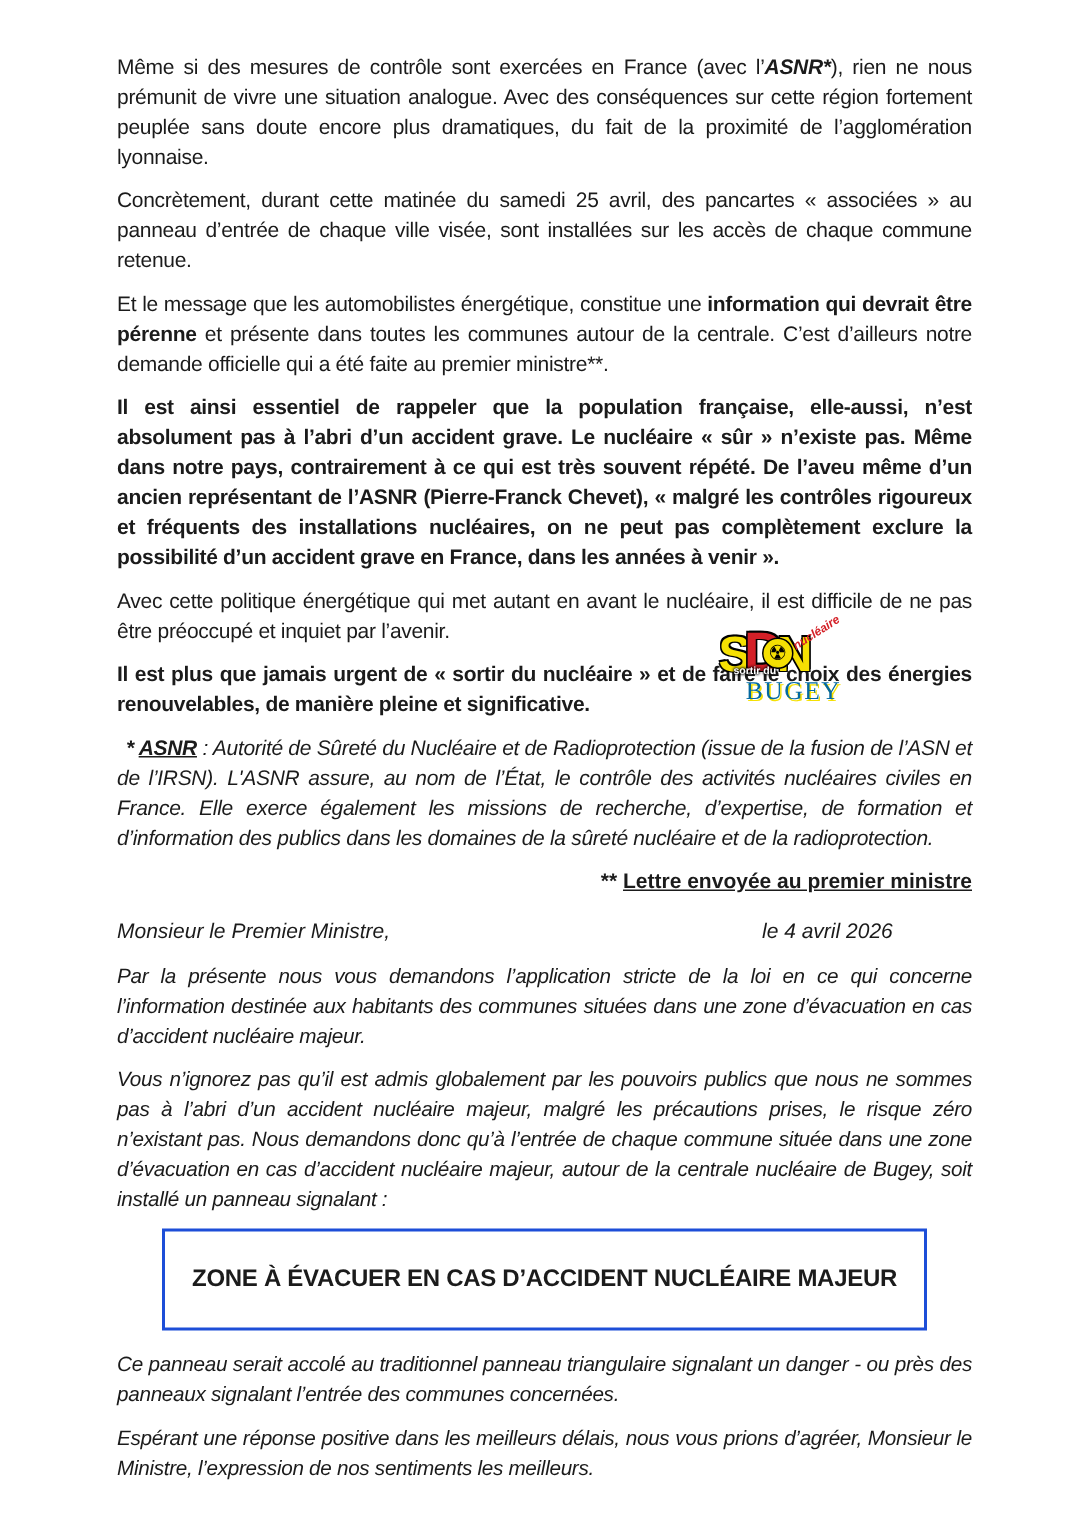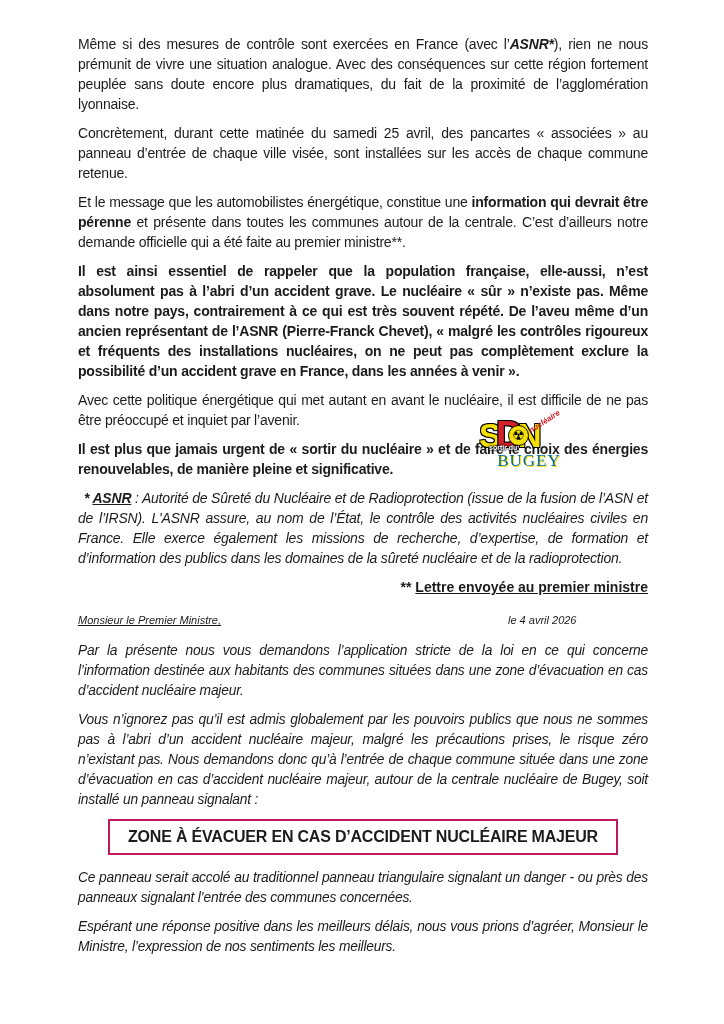--- a/index.html
+++ b/index.html
@@ -40,36 +40,35 @@
     font-weight:bold;
     font-size:14px;
     line-height:20px;
     margin:0 0 13px 0;
     text-align:right;
   }
   .letter {font-style:italic;}
   .letter p {font-size:13.8px; line-height:20px;}
   .salutation {
     position:relative;
-    font-size:11px;
+    font-size:14px;
     line-height:20px;
     margin-bottom:11px;
-    text-decoration:underline;
   }
   .salutation .date {position:absolute; left:430px; top:0;}
   .sign-box {
     font-style:normal;
     font-weight:bold;
     font-size:16px;
     letter-spacing:-0.2px;
-    border:2px solid #be185d;
+    border:2px solid #1d4ed8;
     width:max-content;
     max-width:560px;
     margin:2px auto 13px auto;
-    padding:7px 18px;
+    padding:23px 18px;
     text-align:center;
   }
   .signature {margin-top:2px;}
 
   
   .logo {
     position:absolute;
     left:437px; top:420px;
     width:100px; height:56px;
     line-height:normal;

